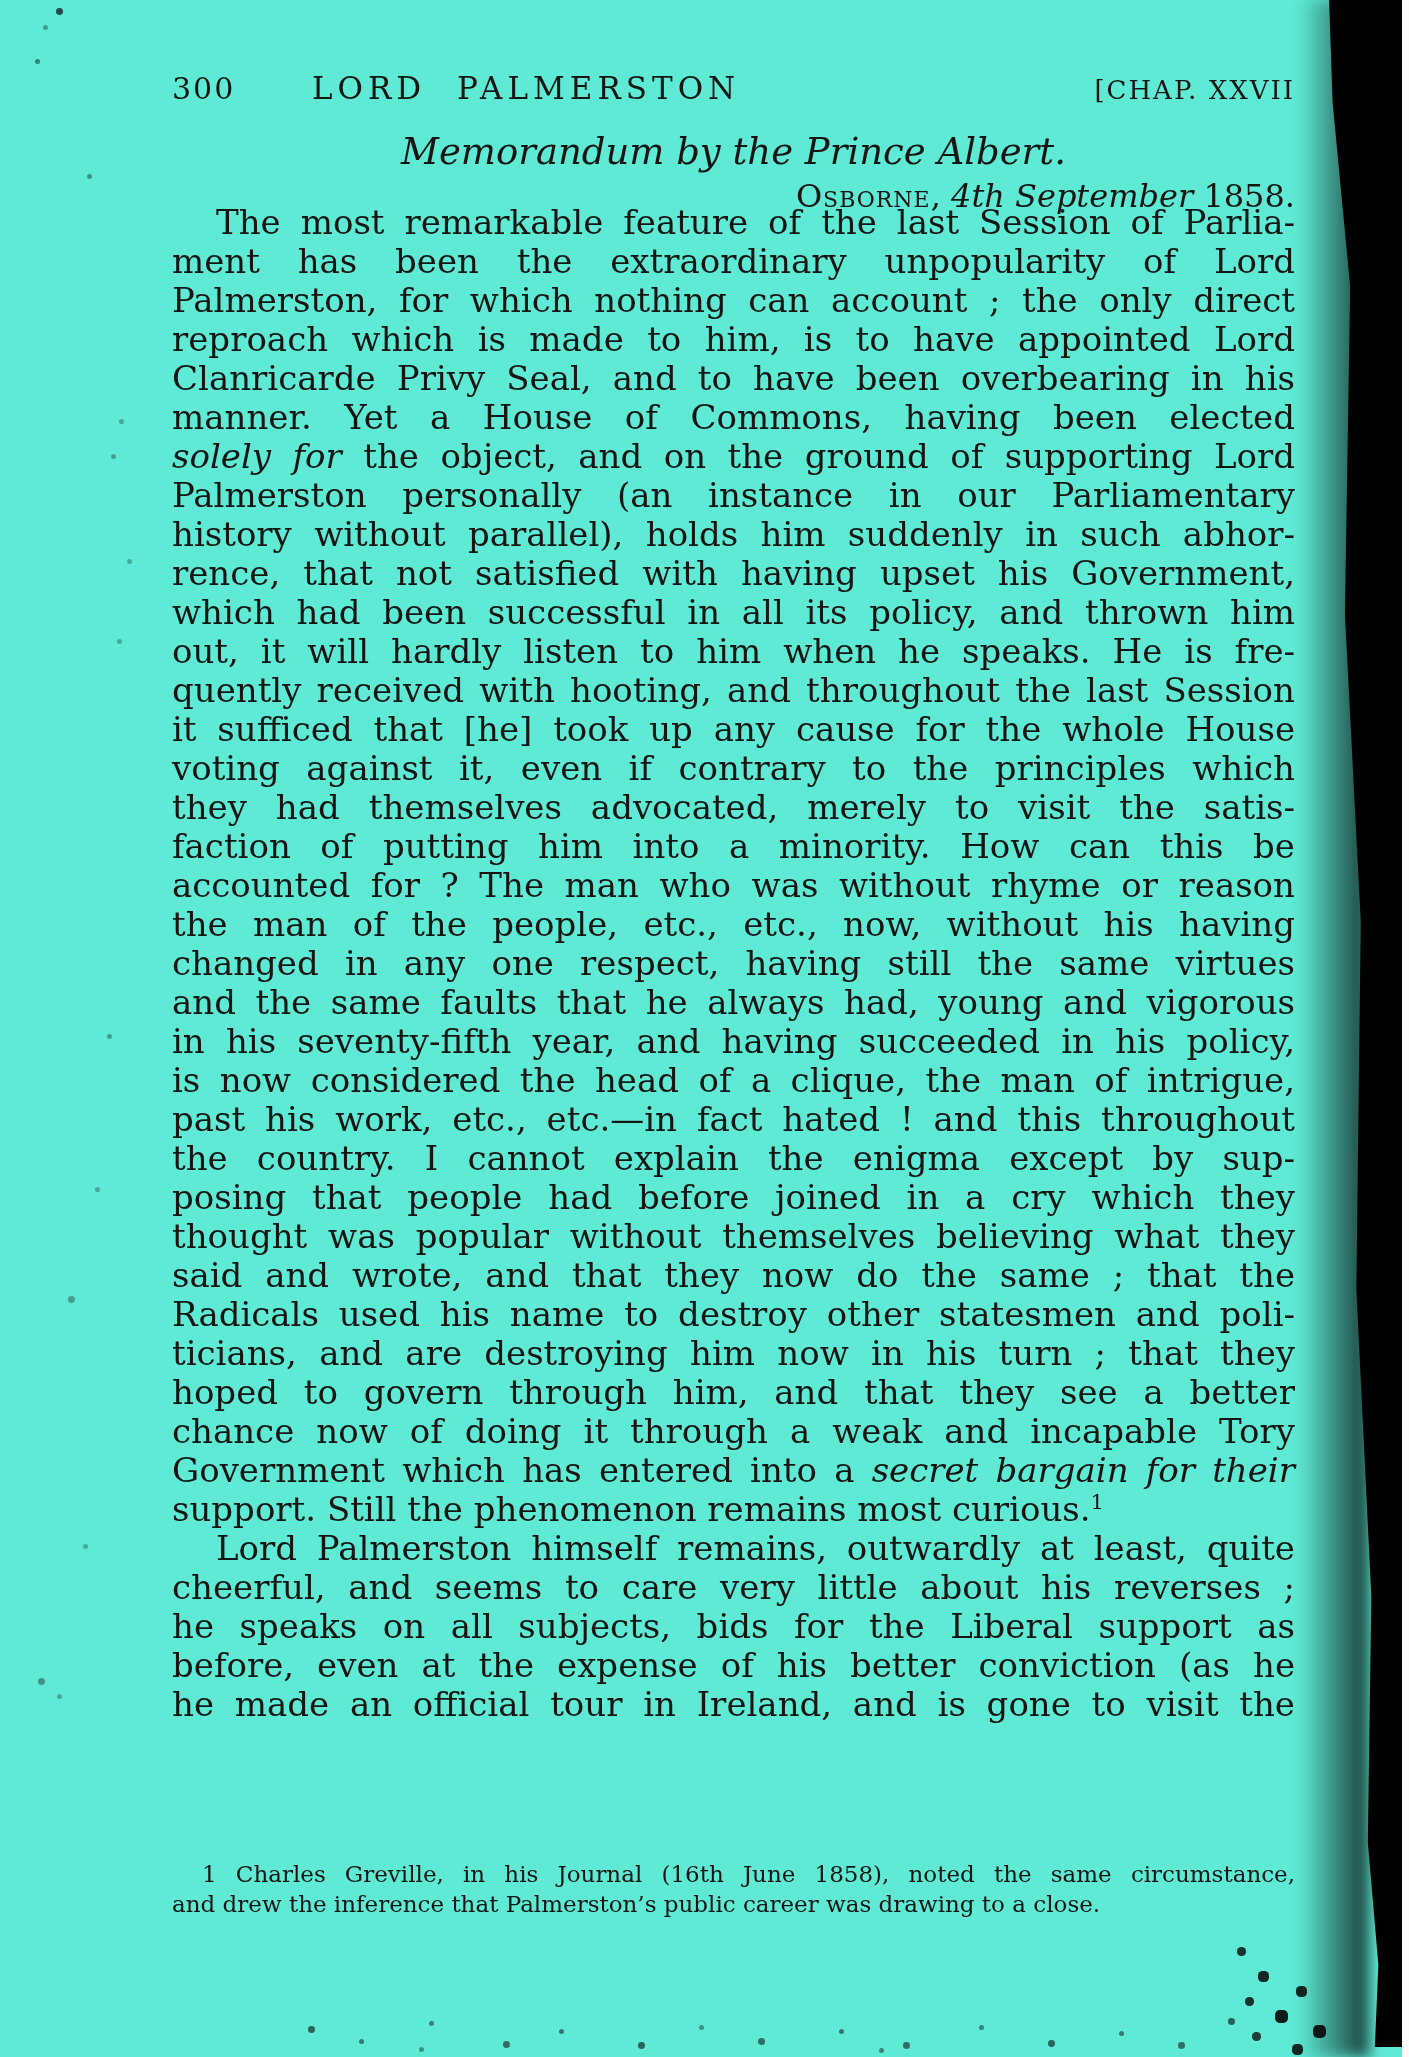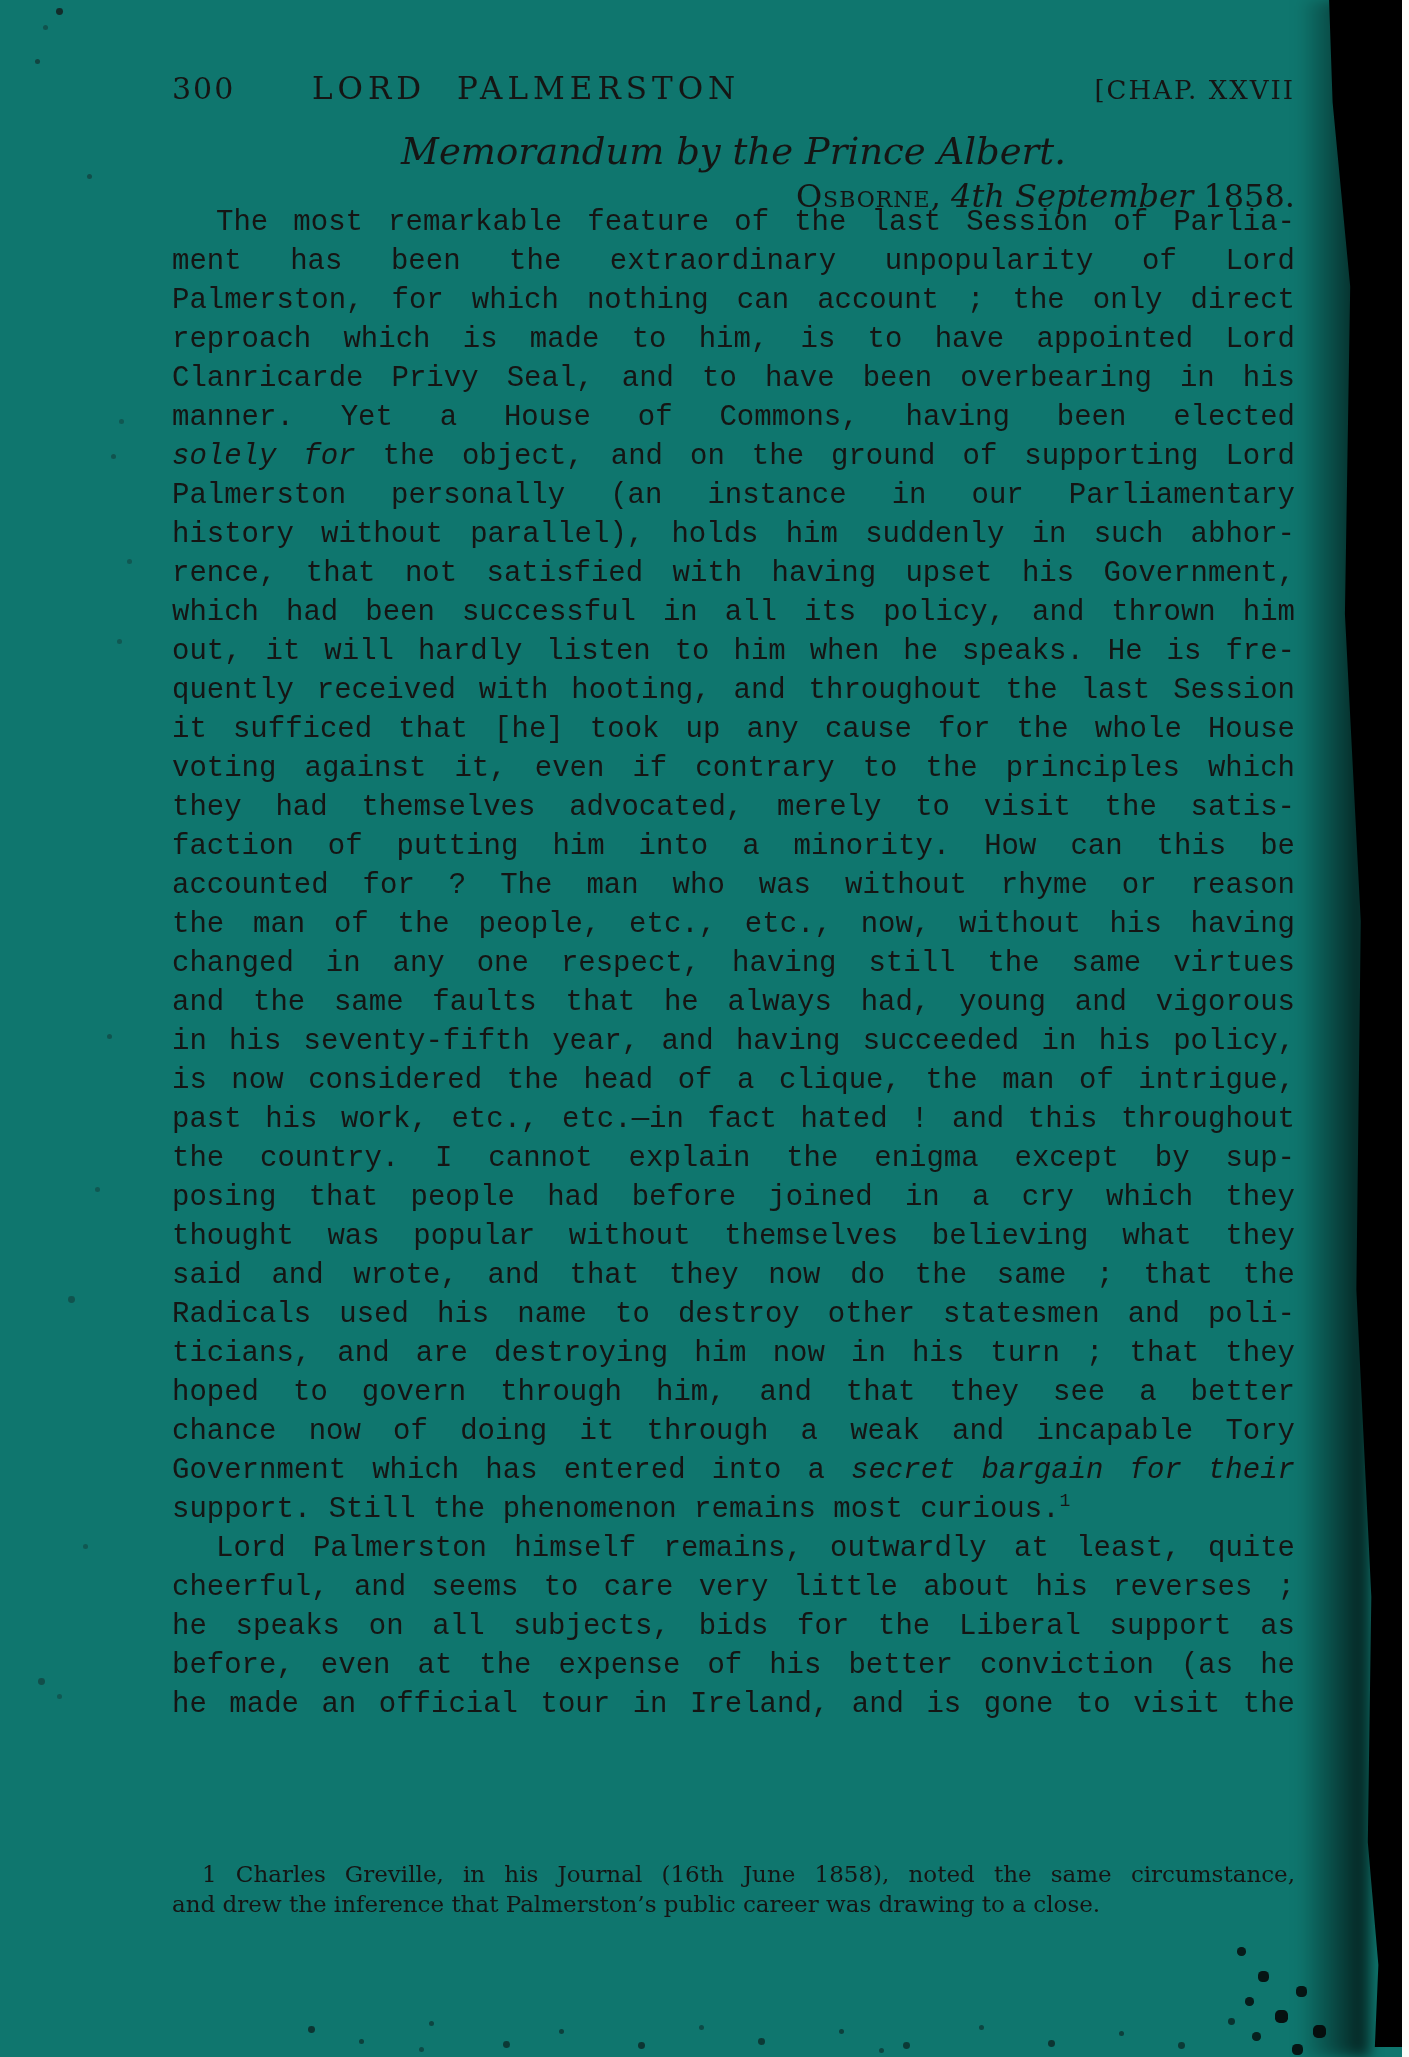--- a/index.html
+++ b/index.html
@@ -1,36 +1,36 @@
 <!DOCTYPE html>
 <html><head>
 <meta charset="utf-8">
 <style>
   html,body{margin:0;padding:0;background:#e8e8e6;}
   .page{
     position:relative;
     width:1409px;height:2057px;
-    background:#0f766e;
+    background:#5eead4;
     font-family:"DejaVu Serif","Liberation Serif",serif;
     color:#151514;
     overflow:hidden;
   }
   
   .header{
     position:absolute;left:172px;top:70px;width:1123px;
     display:flex;align-items:baseline;
   }
   .pagenum{width:140px;font-size:30px;letter-spacing:2px;}
   .runtitle{flex:1;font-size:31px;letter-spacing:5px;word-spacing:16px;}
   .chaplbl{width:250px;text-align:right;font-size:26px;letter-spacing:2px;}
   
   .memo-title{position:absolute;left:172px;top:130px;width:1123px;font-size:37px;}
   .dateline{position:absolute;left:172px;top:177px;width:1123px;font-size:32px;}
   
-  .body-text{position:absolute;left:172px;top:203px;width:1123px;font-size:29px;line-height:39px;font-family:Liberation Mono, monospace;}
+  .body-text{position:absolute;left:172px;top:203px;width:1123px;font-size:34px;line-height:39px;}
   .footnote{position:absolute;left:172px;top:1833px;width:1123px;font-size:23px;line-height:30px;}
   
   .tline{text-align:justify;text-align-last:justify;white-space:normal;}
   .tline.last{text-align-last:left;}
   .tline.center{text-align:center;text-align-last:center;}
   .tline.right{text-align:right;text-align-last:right;}
   .tline.ind{text-indent:44px;}
   .footnote .tline.ind{text-indent:30px;margin-top:26px;}
   .it{font-style:italic;}
   .sc{font-variant:small-caps;letter-spacing:1px;}

